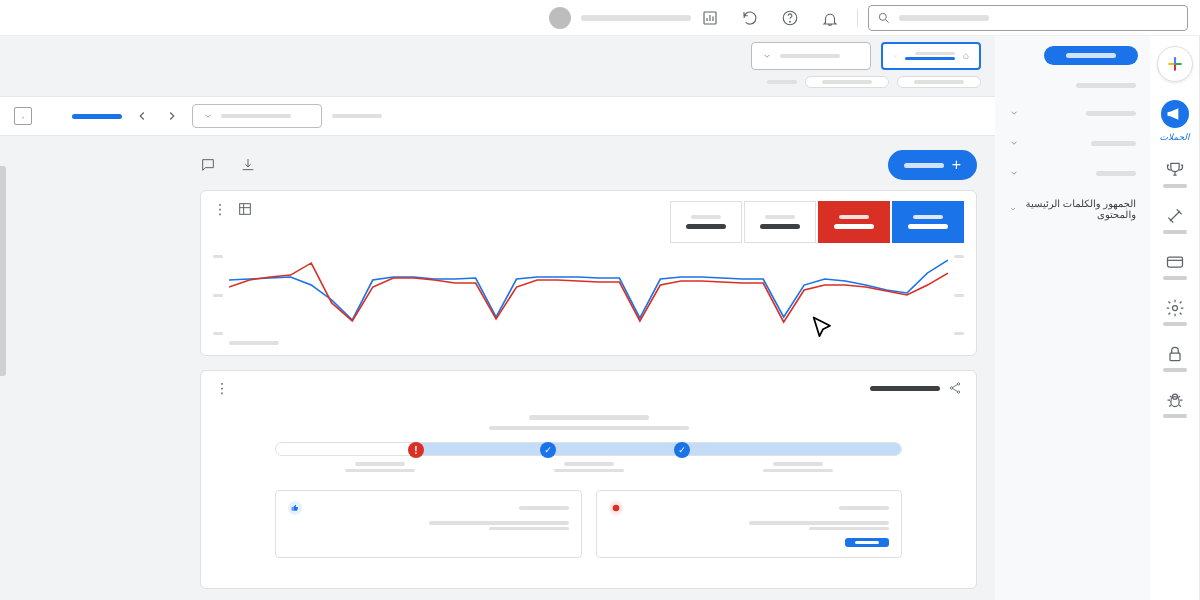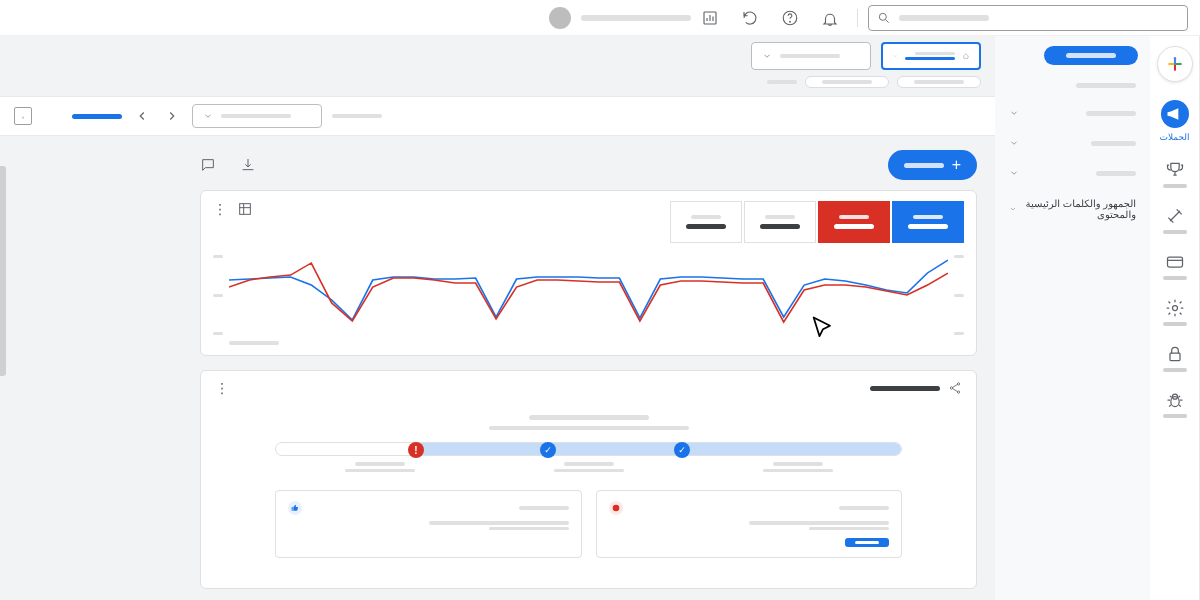--- a/index.html
+++ b/index.html
@@ -22,21 +22,21 @@
 .search-box .ph-line { flex: 0 0 90px; margin-right: auto; }
 
 
 .layout { display: flex; height: calc(600px - 36px); }
 .rail { width: 50px; background: #fff; border-right: 1px solid #e8e8e8; display: flex; flex-direction: column; align-items: center; padding-top: 10px; gap: 18px; }
 .rail-item { display: flex; flex-direction: column; align-items: center; gap: 4px; cursor: pointer; width: 100%; }
 .rail-icon { width: 20px; height: 20px; stroke: #5f6368; fill: none; stroke-width: 1.5; }
 .rail-label { width: 24px; height: 4px; background: #d0d0d0; border-radius: 2px; }
 .rail-item.active .rail-circle { width: 28px; height: 28px; border-radius: 14px; background: #1a73e8; display: flex; align-items: center; justify-content: center; }
 .rail-item.active .rail-icon { stroke: #fff; }
-.rail-item.active .rail-text { color: #1a73e8; font-size: 9px; }
+.rail-item.active .rail-text { color: #1a73e8; font-size: 9px; font-style: italic; }
 .plus-btn { width: 36px; height: 36px; border-radius: 50%; background: #fff; border: 1px solid #e0e0e0; display: flex; align-items: center; justify-content: center; box-shadow: 0 1px 3px rgba(0,0,0,0.1); cursor: pointer; }
 
 .sidebar { width: 155px; background: #f8f9fa; padding: 10px 0; }
 .sidebar-top { padding: 0 12px 8px; display: flex; justify-content: flex-start; }
 .blue-pill { background: #1a73e8; color: #fff; border-radius: 18px; padding: 7px 22px; font-size: 11px; cursor: pointer; display: flex; align-items: center; }
 .blue-pill .ph-line { background: rgba(255,255,255,0.8); width: 50px; height: 5px; }
 .sb-item { display: flex; align-items: center; justify-content: space-between; padding: 10px 14px; cursor: pointer; }
 .sb-item .ph-line { width: 60px; height: 5px; }
 .chev { width: 10px; height: 10px; stroke: #5f6368; fill: none; stroke-width: 1.5; }
 .sb-section { font-size: 10px; color: #3c4043; padding: 10px 14px 4px; display: flex; justify-content: flex-end; align-items: center; }

